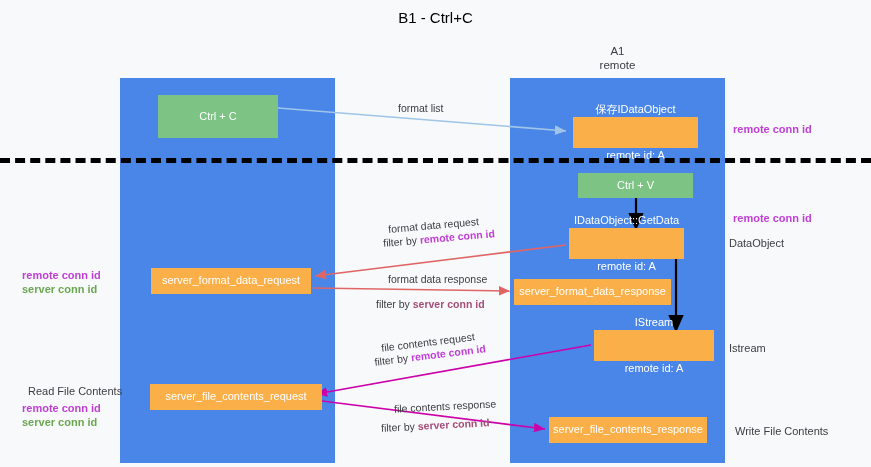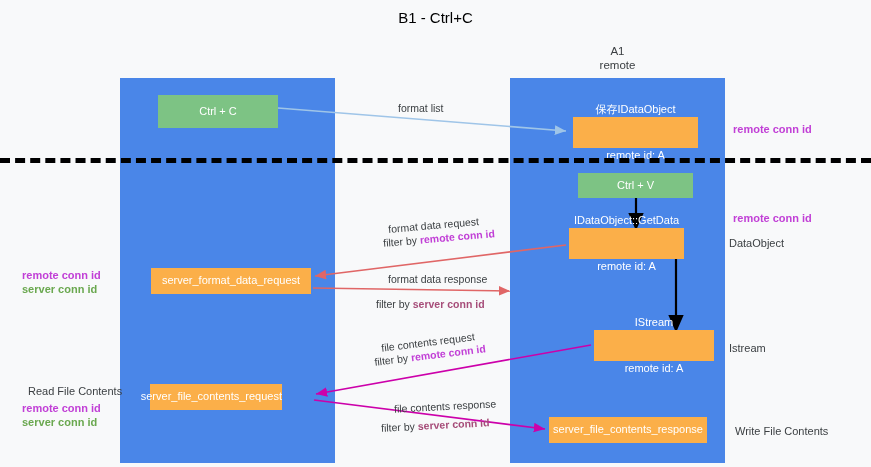--- a/index.html
+++ b/index.html
@@ -58,28 +58,28 @@
     font-size: 11px;
     line-height: 13.5px;
     text-align: center;
     box-sizing: border-box;
     z-index: 5;
   }
   .node .l2 { display: block; }
   .green { background: #7dc384; }
   .orange { background: #fbaf49; gap: 32px; }
 
-  #n-ctrlc   { left: 158px; top: 95px;  width: 120px; height: 33px; }
+  #n-ctrlc   { left: 158px; top: 95px;  width: 120px; height: 43px; }
   #n-save    { left: 573px; top: 117px; width: 125px; height: 31px; }
   #n-ctrlv   { left: 578px; top: 173px; width: 115px; height: 25px; }
   #n-getdata { left: 569px; top: 228px; width: 115px; height: 31px; }
   #n-sfdreq  { left: 151px; top: 268px; width: 160px; height: 26px; }
   #n-sfdresp { left: 514px; top: 279px; width: 157px; height: 26px; }
   #n-istream { left: 594px; top: 330px; width: 120px; height: 31px; }
-  #n-sfcreq  { left: 150px; top: 384px; width: 132px; height: 26px; align-items: flex-end; }
+  #n-sfcreq  { left: 150px; top: 384px; width: 172px; height: 26px; }
   #n-sfcresp { left: 549px; top: 417px; width: 158px; height: 26px; }
 
   .side-label {
     position: absolute;
     font-size: 11px;
     color: #3c4043;
     line-height: 14px;
     white-space: nowrap;
     z-index: 6;
   }
@@ -194,20 +194,23 @@
 
   <div id="n-getdata" class="node orange">
     <span>IDataObject::GetData</span>
     <span class="l2">remote id: A</span>
   </div>
 
   <div id="n-sfdreq" class="node orange">
     <span>server_format_data_request</span>
   </div>
 
+  <div id="n-sfdresp" class="node orange">
+    <span>server_format_data_response</span>
+  </div>
 
   <div id="n-istream" class="node orange">
     <span>IStream</span>
     <span class="l2">remote id: A</span>
   </div>
 
   <div id="n-sfcreq" class="node orange">
     <span>server_file_contents_request</span>
   </div>
 

